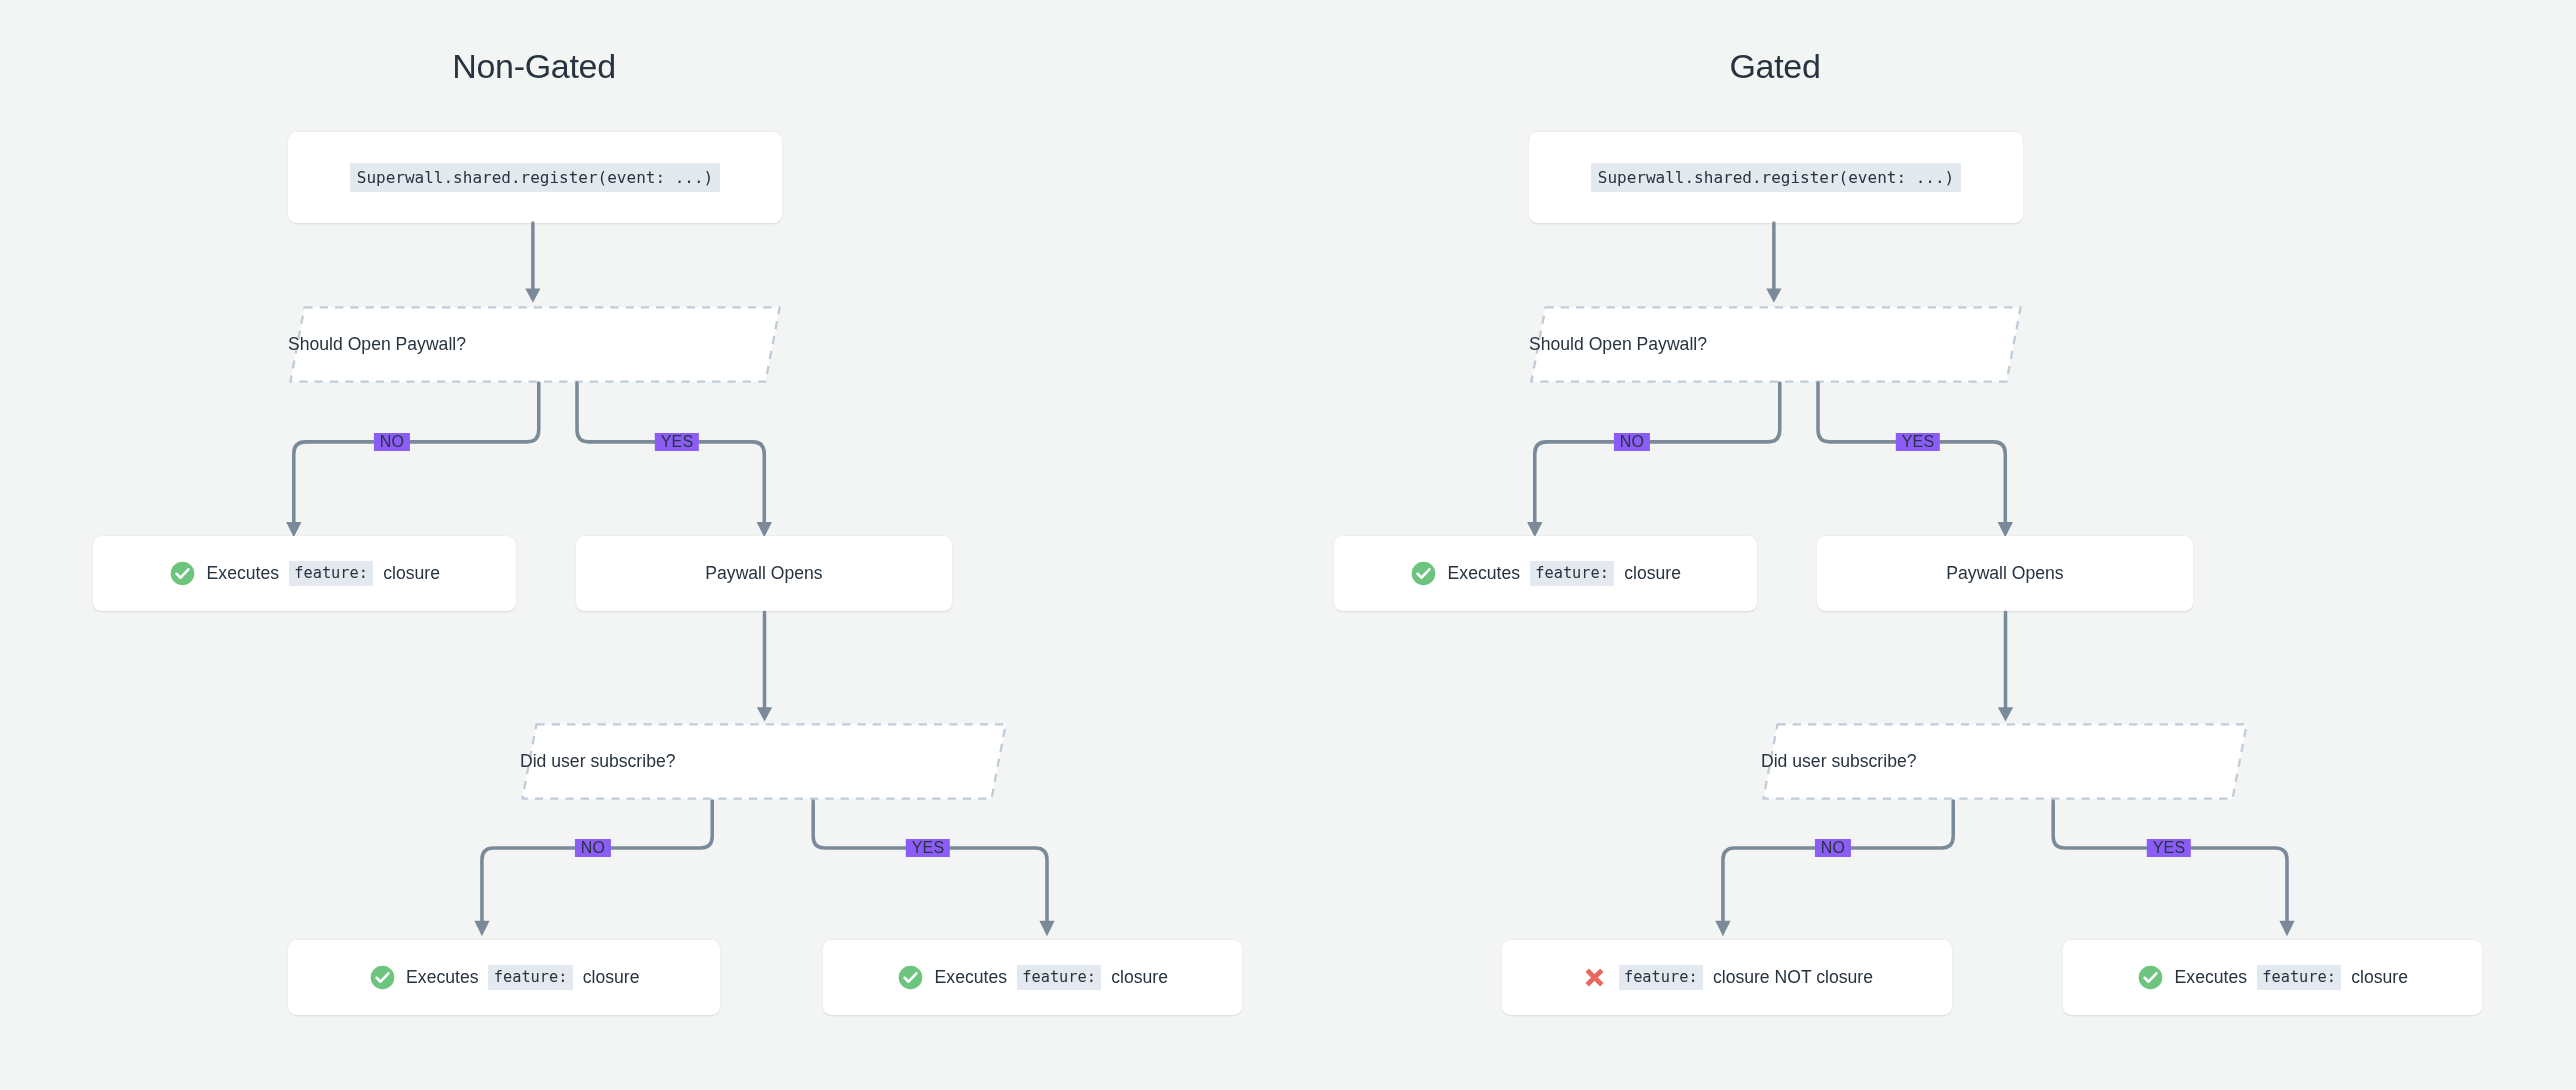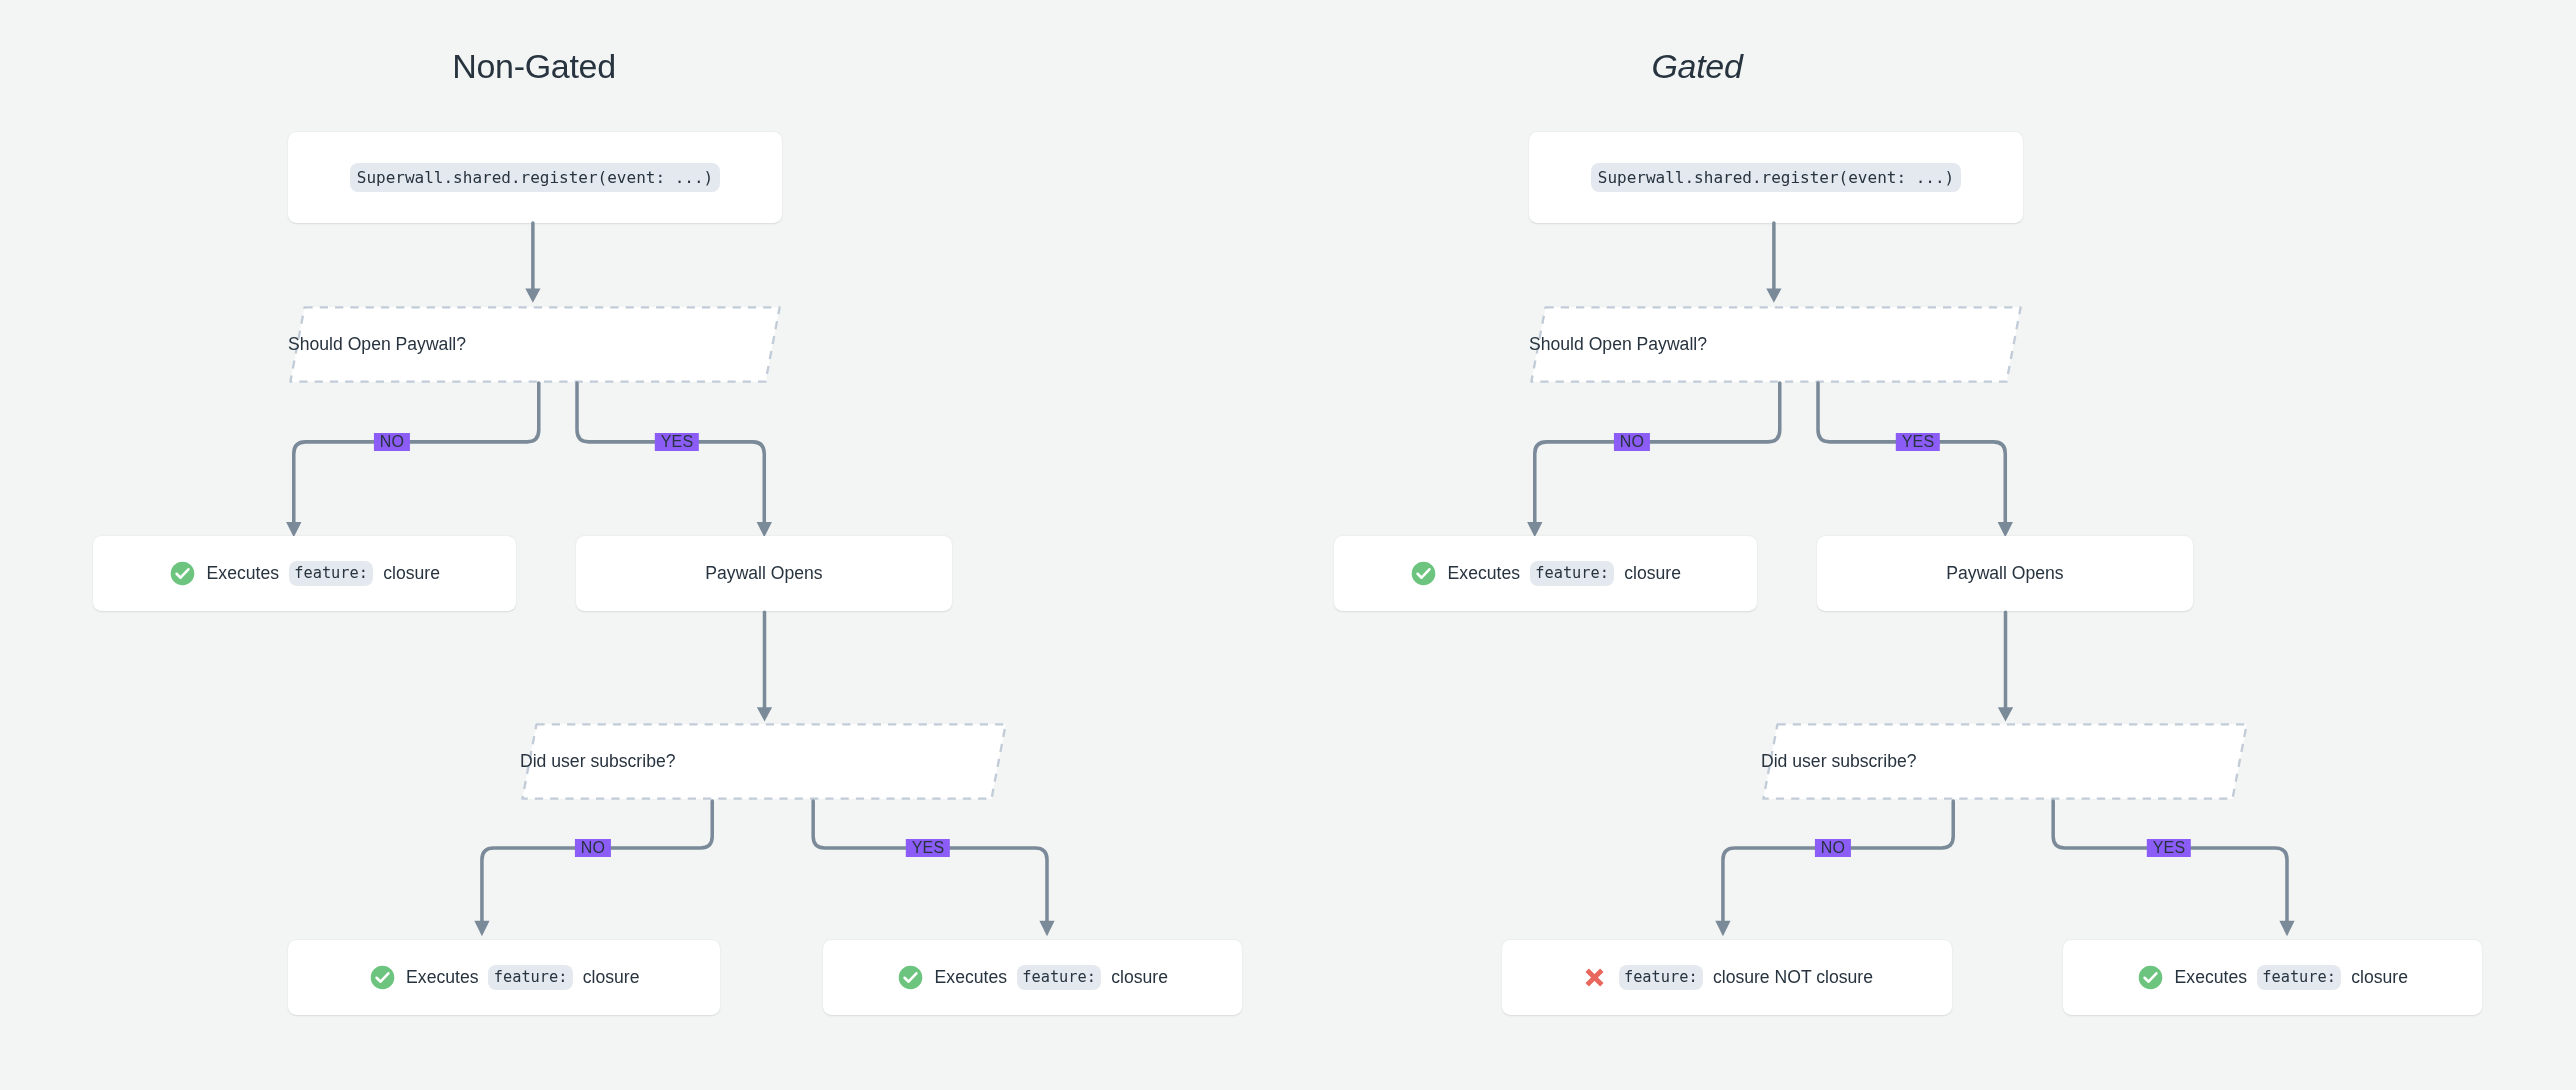--- a/index.html
+++ b/index.html
@@ -51,21 +51,21 @@
     font-weight: 400;
   }
 
   
   .code-chip {
     font-family: "DejaVu Sans Mono", "Liberation Mono", monospace;
     background: #e4e9ef;
     color: #27333f;
     font-size: 15.3px;
     padding: 2.9px 5.3px;
-    border-radius: 8px;
+    border-radius: 0;
     white-space: pre;
     line-height: 1.25;
   }
 
   .code-chip.big {
     font-size: 16px;
     padding: 4.1px 6.5px;
   }
 
   
@@ -245,21 +245,21 @@
         <path d="M13.5 24.5 L20.5 31.5 L34.5 16.5" fill="none" stroke="#ffffff" stroke-width="4.6" stroke-linecap="round" stroke-linejoin="round"></path>
       </svg>
       <span class="result-text">
         <span>Executes</span>
         <span class="code-chip">feature:</span>
         <span>closure</span>
       </span>
     </div>
   </div>
 
-  <div class="col-title" style="left:1697px; top:47px;font-style:italic;">Gated</div>
+  <div class="col-title" style="left:1775px; top:47px;">Gated</div>
 
   <div class="card" style="left:1529px; top:132px; width:494px; height:91px;">
     <span class="code-chip big">Superwall.shared.register(event: ...)</span>
   </div>
 
   <svg class="conn" style="left:1758px; top:223px; width:47px; height:82px;" viewBox="0 0 80 140">
     <path d="M 27 0 L 27 118"></path>
     <polygon points="27,136 14,112 40,112"></polygon>
   </svg>
 

